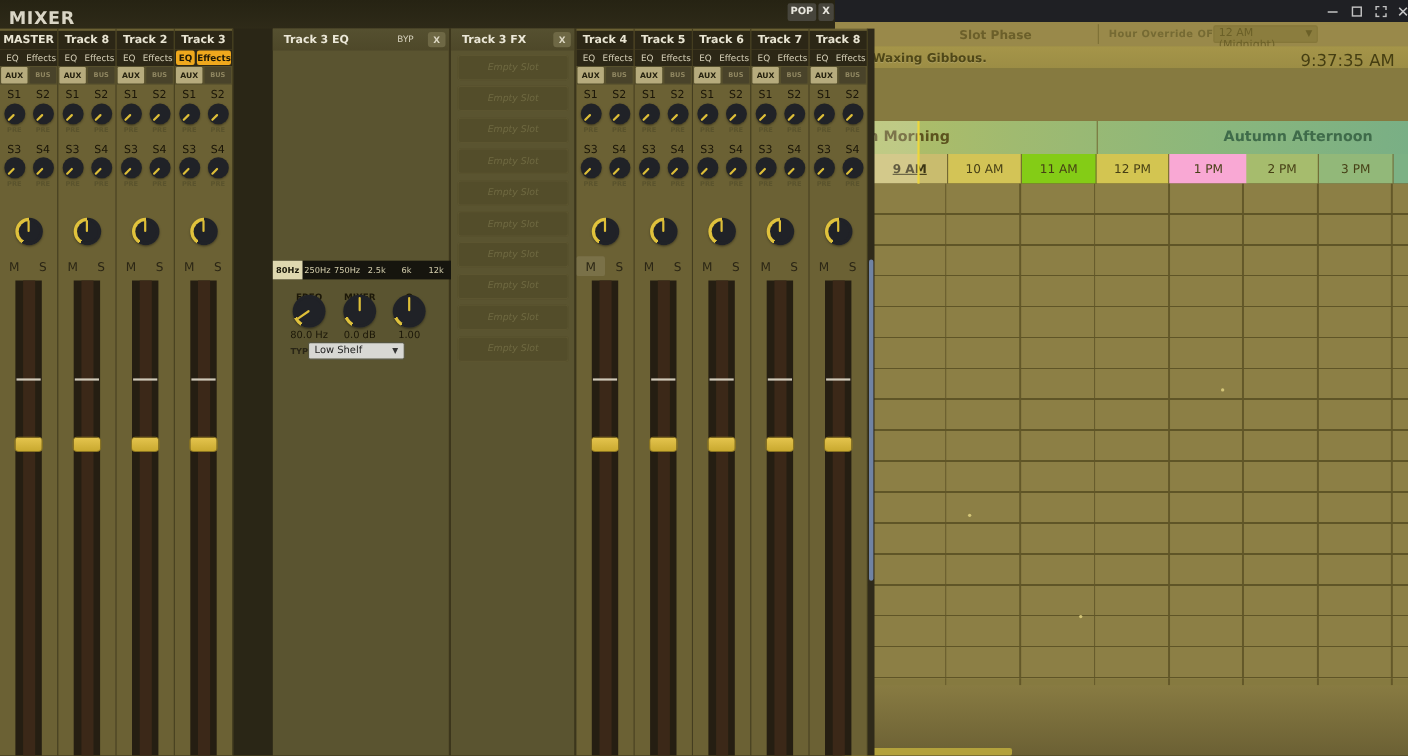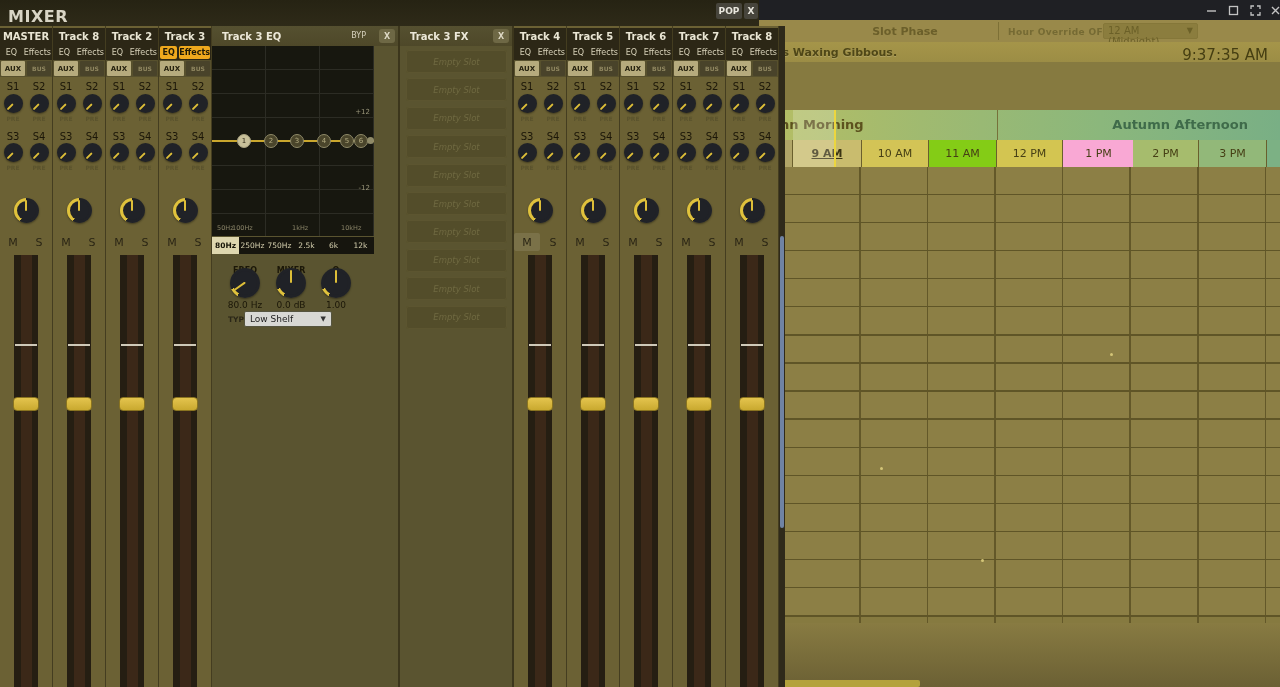--- a/index.html
+++ b/index.html
@@ -81,21 +81,21 @@
   .ms-row { position:absolute; left:0; top:207px; width:100%; height:18px; display:flex; }
   .ms-row div { flex:1; display:flex; align-items:center; justify-content:center; font-size:11px; color:#2b2615; cursor:pointer; border-radius:2px; }
   .ms-row div.hl { background:rgba(255,255,255,.10); }
   .fader { position:absolute; left:0; top:229px; bottom:0; width:100%; }
   .fader-track { position:absolute; left:50%; top:0; bottom:0; width:24px; margin-left:-12px; background:#251e12; }
   .fader-fill { position:absolute; left:50%; top:0; bottom:0; width:11px; margin-left:-5.5px; background:#3b2818; }
   .fader-tick { position:absolute; left:50%; top:89px; width:22px; height:2px; margin-left:-11px; background:#cfc9b8; }
   .fader-handle { position:absolute; left:50%; top:142px; width:26px; height:14px; margin-left:-13px; background:linear-gradient(#e4c44e,#c9a92f); border:1px solid #8a7420; border-radius:4px; cursor:pointer; }
 
   .panel { position:relative; height:100%; background:#5a5430; border-right:2px solid #3c361c; flex:none; }
-  .panel-eq { width:188px; }
+  .panel-eq { width:162px;margin-left:36px; }
   .panel-fx { width:114px; }
   .panel-title { position:absolute; left:0; top:0; width:100%; height:20px; background:linear-gradient(#555030,#4e4829); display:flex; align-items:center; }
   .panel-title .t { margin-left:10px; font-size:10px; font-weight:bold; color:#ece8d8; }
   .panel-byp { position:absolute; right:32px; top:5px; font-size:8px; color:#d6d1bd; cursor:pointer; }
   .panel-x { position:absolute; right:3px; top:3px; width:16px; height:14px; background:#6e6845; border-radius:3px; color:#ddd8c4; font-size:8px; font-weight:bold; display:flex; align-items:center; justify-content:center; cursor:pointer; }
 
   .eq-graph { position:absolute; left:0; top:20px; width:162px; height:190px; background-color:#17170f; overflow:hidden; cursor:crosshair;
     background-image:
       repeating-linear-gradient(to bottom, transparent 0 23px, #2c2c24 23px 24px),
       repeating-linear-gradient(to right, transparent 0 53px, #2c2c24 53px 54px); }
@@ -507,36 +507,20 @@
     </div>
   </div>
         </div>
 
       <div class="panel panel-eq">
         <div class="panel-title">
           <span class="t">Track 3 EQ</span>
           <span class="panel-byp">BYP</span>
           <span class="panel-x">X</span>
         </div>
-        <div class="eq-graph" id="eq-graph">
-          <span class="eq-range" style="top:62px">+12</span>
-          <span class="eq-range" style="top:138px">-12</span>
-          <div class="eq-curve"></div>
-          <div class="eq-node-end"></div>
-        <span class="eq-axis-lbl" style="left: 5px;">50Hz</span>
-            <span class="eq-axis-lbl" style="left: 20px;">100Hz</span>
-            <span class="eq-axis-lbl" style="left: 80px;">1kHz</span>
-            <span class="eq-axis-lbl" style="left: 129px;">10kHz</span>
-            <div class="eq-node sel" style="left: 25px;">1</div>
-            <div class="eq-node" style="left: 52px;">2</div>
-            <div class="eq-node" style="left: 78px;">3</div>
-            <div class="eq-node" style="left: 105px;">4</div>
-            <div class="eq-node" style="left: 128px;">5</div>
-            <div class="eq-node" style="left: 142px;">6</div>
-          </div>
         <div class="eq-bands" id="eq-bands">
             <div class="eq-band sel">80Hz</div>
             <div class="eq-band">250Hz</div>
             <div class="eq-band">750Hz</div>
             <div class="eq-band">2.5k</div>
             <div class="eq-band">6k</div>
             <div class="eq-band">12k</div>
           </div>
         <span class="eq-klabel" style="left:13px">FREQ</span>
         <span class="eq-klabel" style="left:59px">MIXER</span>

